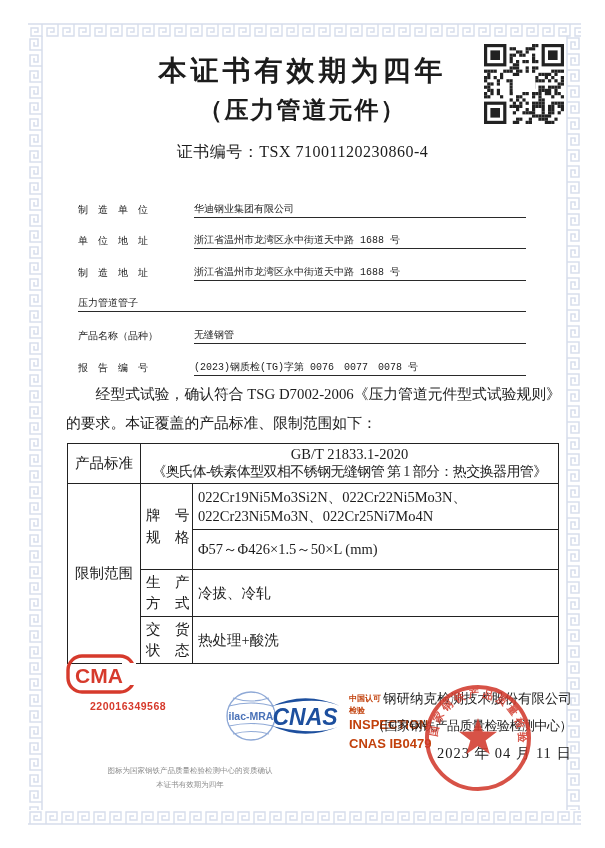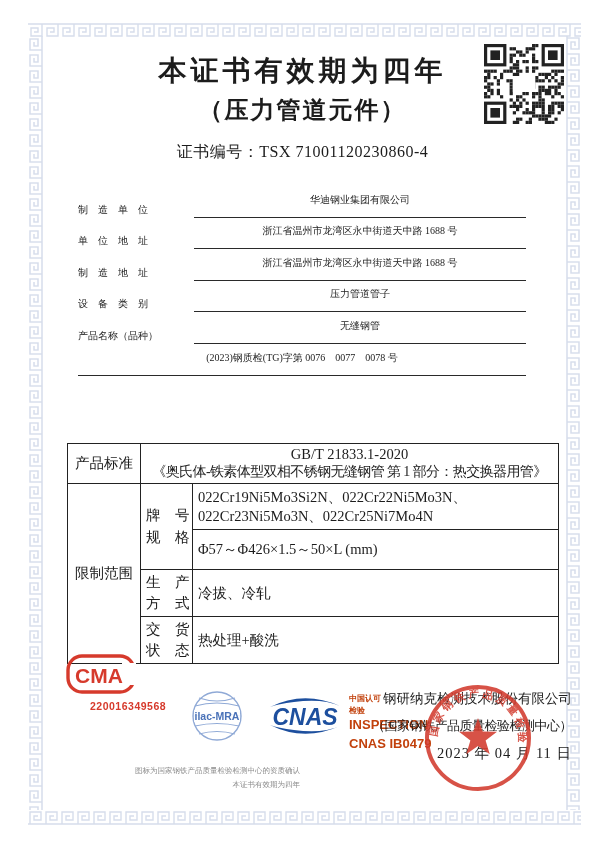--- a/index.html
+++ b/index.html
@@ -16,22 +16,22 @@
            font-size:28px; font-weight:bold; letter-spacing:4px; }
   .subtitle { position:absolute; top:94px; left:0; width:100%; text-align:center;
            font-size:24px; font-weight:bold; letter-spacing:2px; }
   .qr { position:absolute; left:484px; top:44px; width:80px; height:80px; }
   .cert-line { position:absolute; top:142px; left:0; width:100%; text-align:center;
            font-size:16px; letter-spacing:.5px; }
   
   .fields { position:absolute; top:186px; left:78px; width:448px; }
   .field-row { height:31.6px; display:flex; align-items:flex-end; font-size:10px; }
   .field-label { min-width:116px; white-space:nowrap; padding-bottom:1px; }
-  .field-value { flex:1; border-bottom:1.3px solid #2a2a2a; text-align:center;
-           white-space:nowrap; padding-bottom:10px; }
+  .field-value { flex:1; border-bottom:1.3px solid #2a2a2a; text-align:left;
+           white-space:nowrap; padding-bottom:1px;font-family:Liberation Mono, monospace; }
   
   .statement { position:absolute; top:380px; left:66px; width:478px;
            font-size:14.8px; line-height:1.95; }
   .statement .l1 { text-indent:2em; white-space:nowrap; }
   .statement .l2 { white-space:nowrap; }
   
   table.spec { position:absolute; top:443px; left:67px; width:492px;
            border-collapse:collapse; table-layout:fixed; font-size:14.5px; }
   table.spec td { border:1.5px solid #222; vertical-align:middle; padding:2px 5px; }
   td.c { text-align:center; }
@@ -42,21 +42,21 @@
   
   .logo-block { position:absolute; text-align:center; }
   .cma-num { font-size:10.5px; font-weight:bold; color:#d63a2c;
            font-family:"Liberation Sans",sans-serif; letter-spacing:.5px; margin-top:1px;margin-left:28px; }
   .cal-num { font-size:6px; color:#d63a2c; margin-top:1px; white-space:nowrap;
            font-family:"Liberation Sans",sans-serif; }
   .cnas-text { position:absolute; left:349px; top:693px; text-align:left;
            font-family:"Liberation Sans",sans-serif; color:#c2410c; line-height:1.45; }
   .cnas-text .zh { font-size:8px; font-weight:bold; }
   .cnas-text .en { font-size:13px; font-weight:bold; }
-  .foot-note { position:absolute; left:80px; top:764px; width:220px; text-align:right;
+  .foot-note { position:absolute; left:80px; top:764px; width:220px; text-align:center;
            font-size:7.5px; color:#8b8b8b; line-height:1.8; }
   .issuer { position:absolute; left:372px; top:690px; width:200px; text-align:right; }
   .issuer .co { font-size:13.5px; white-space:nowrap; }
   .issuer .ce { font-size:13px; white-space:nowrap; margin-top:9px; letter-spacing:-0.5px; }
   .issuer .dt { font-size:14.5px; margin-top:9px; letter-spacing:1px; }
   .stamp { position:absolute; left:420px; top:680px; width:116px; height:116px;
            opacity:.88; pointer-events:none; }
 </style>
 </head>
 <body>
@@ -327,32 +327,36 @@
     </div>
     <div class="field-row">
       <span class="field-label">单　位　地　址</span>
       <span class="field-value">浙江省温州市龙湾区永中街道天中路 1688 号</span>
     </div>
     <div class="field-row">
       <span class="field-label">制　造　地　址</span>
       <span class="field-value">浙江省温州市龙湾区永中街道天中路 1688 号</span>
     </div>
     <div class="field-row">
-      <span class="field-label">设　备　类　别</span>
       <span class="field-value">压力管道管子</span>
     </div>
     <div class="field-row">
       <span class="field-label">产品名称（品种）</span>
       <span class="field-value">无缝钢管</span>
     </div>
     <div class="field-row">
+      <span class="field-label">报　告　编　号</span>
       <span class="field-value">(2023)钢质检(TG)字第 0076　0077　0078 号</span>
     </div>
   </div>
 
+  <div class="statement">
+    <div class="l1">经型式试验，确认符合 TSG D7002-2006《压力管道元件型式试验规则》</div>
+    <div class="l2">的要求。本证覆盖的产品标准、限制范围如下：</div>
+  </div>
 
   <table class="spec">
     <colgroup>
         <col style="width:73px">
         <col style="width:52px">
         <col>
       </colgroup>
     <tbody>
         <tr style="height:40px">
       <td class="c">产品标准</td>
@@ -395,21 +399,21 @@
   <div class="logo-block" style="left:62px;top:653px;width:78px">
     <svg width="70" height="42" viewBox="0 0 70 42">
       <rect x="2" y="3" width="66" height="36" rx="14" fill="none" stroke="#d63a2c" stroke-width="3.4"></rect>
       <rect x="56" y="10" width="14" height="22" fill="#fff"></rect>
       <text x="33" y="30" text-anchor="middle" font-family="Liberation Sans,sans-serif" font-size="21" font-weight="bold" fill="#d63a2c">CMA</text>
     </svg>
     <div class="cma-num">220016349568</div>
   </div>
 
 
-  <div class="logo-block" style="left:190px;top:690px;width:54px">
+  <div class="logo-block" style="left:224px;top:690px;width:54px">
     <svg width="52" height="52" viewBox="0 0 52 52">
       <circle cx="26" cy="26" r="24" fill="none" stroke="#8fa9d6" stroke-width="1.4"></circle>
       <path d="M4 16 Q26 10 48 16 M2.5 26 Q26 21 49.5 26 M4 36 Q26 31 48 36 M8 44 Q26 39 44 44 M8 8 Q26 14 44 8" fill="none" stroke="#8fa9d6" stroke-width="1.1"></path>
       <rect x="3" y="20" width="46" height="12" fill="#fff" opacity="0.85"></rect>
       <text x="26" y="30" text-anchor="middle" font-family="Liberation Sans,sans-serif" font-size="10.5" font-weight="bold" fill="#4a72b8">ilac-MRA</text>
     </svg>
   </div>
 
   <div class="logo-block" style="left:264px;top:694px;width:82px">
     <svg width="82" height="44" viewBox="0 0 82 44">

